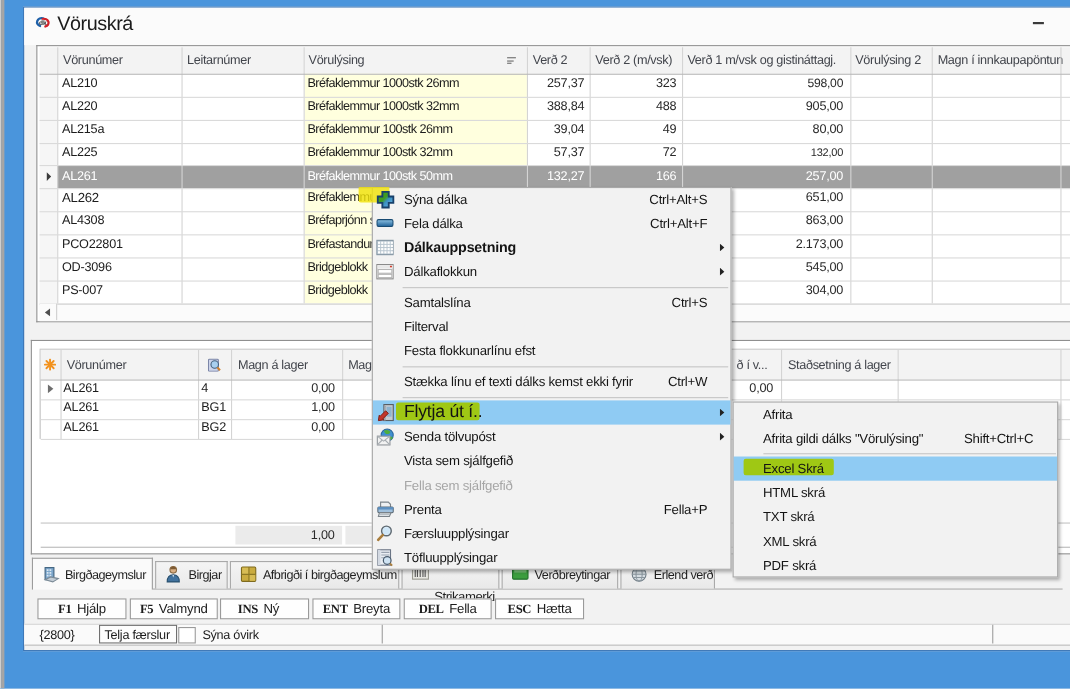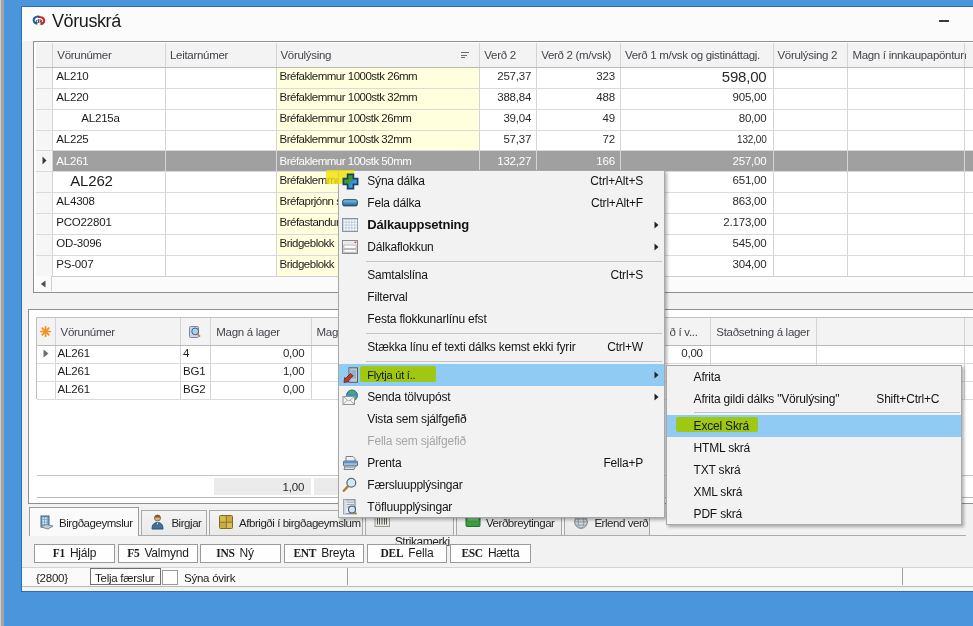--- a/index.html
+++ b/index.html
@@ -54,42 +54,42 @@
 <div class="hl" style="left:36px;top:171.2px;width:939px"></div>
 <div class="hl" style="left:36px;top:192.1px;width:939px"></div>
 <div class="hl" style="left:36px;top:213.0px;width:939px"></div>
 <div class="hl" style="left:36px;top:233.8px;width:939px"></div>
 <div class="hl" style="left:36px;top:254.7px;width:939px"></div>
 <div class="hl" style="left:36px;top:275.5px;width:939px"></div>
 <div style="position:absolute;left:56.3px;top:69.2px;font-size:11.5px;line-height:15.5px;color:#1c1c1c;font-weight:400;white-space:nowrap;letter-spacing:-0.2px;">AL210</div>
 <div style="position:absolute;left:279.5px;top:69.2px;font-size:11.5px;line-height:15.5px;color:#1c1c1c;font-weight:400;white-space:nowrap;letter-spacing:-0.5px;">Bréfaklemmur 1000stk 26mm</div>
 <div style="position:absolute;right:441.79999999999995px;top:69.2px;font-size:11.5px;line-height:15.5px;color:#2a2a2a;font-weight:400;white-space:nowrap;letter-spacing:-0.2px;">257,37</div>
 <div style="position:absolute;right:358.1px;top:69.2px;font-size:11.5px;line-height:15.5px;color:#2a2a2a;font-weight:400;white-space:nowrap;letter-spacing:-0.2px;">323</div>
-<div style="position:absolute;right:206.5px;top:69.2px;font-size:15px;line-height:15.5px;color:#2a2a2a;font-weight:400;white-space:nowrap;letter-spacing:-0.2px;">598,00</div>
+<div style="position:absolute;right:206.5px;top:69.2px;font-size:11px;line-height:15.5px;color:#2a2a2a;font-weight:400;white-space:nowrap;letter-spacing:-0.2px;">598,00</div>
 <div style="position:absolute;left:56.3px;top:90.05px;font-size:11.5px;line-height:15.5px;color:#1c1c1c;font-weight:400;white-space:nowrap;letter-spacing:-0.2px;">AL220</div>
 <div style="position:absolute;left:279.5px;top:90.05px;font-size:11.5px;line-height:15.5px;color:#1c1c1c;font-weight:400;white-space:nowrap;letter-spacing:-0.5px;">Bréfaklemmur 1000stk 32mm</div>
 <div style="position:absolute;right:441.79999999999995px;top:90.05px;font-size:11.5px;line-height:15.5px;color:#2a2a2a;font-weight:400;white-space:nowrap;letter-spacing:-0.2px;">388,84</div>
 <div style="position:absolute;right:358.1px;top:90.05px;font-size:11.5px;line-height:15.5px;color:#2a2a2a;font-weight:400;white-space:nowrap;letter-spacing:-0.2px;">488</div>
 <div style="position:absolute;right:206.5px;top:90.05px;font-size:11.5px;line-height:15.5px;color:#2a2a2a;font-weight:400;white-space:nowrap;letter-spacing:-0.2px;">905,00</div>
-<div style="position:absolute;left:56.3px;top:110.9px;font-size:11.5px;line-height:15.5px;color:#1c1c1c;font-weight:400;white-space:nowrap;letter-spacing:-0.2px;margin-left:25px;">AL215a</div>
+<div style="position:absolute;left:56.3px;top:110.9px;font-size:11.5px;line-height:15.5px;color:#1c1c1c;font-weight:400;white-space:nowrap;letter-spacing:-0.2px;">AL215a</div>
 <div style="position:absolute;left:279.5px;top:110.9px;font-size:11.5px;line-height:15.5px;color:#1c1c1c;font-weight:400;white-space:nowrap;letter-spacing:-0.5px;">Bréfaklemmur 100stk 26mm</div>
 <div style="position:absolute;right:441.79999999999995px;top:110.9px;font-size:11.5px;line-height:15.5px;color:#2a2a2a;font-weight:400;white-space:nowrap;letter-spacing:-0.2px;">39,04</div>
 <div style="position:absolute;right:358.1px;top:110.9px;font-size:11.5px;line-height:15.5px;color:#2a2a2a;font-weight:400;white-space:nowrap;letter-spacing:-0.2px;">49</div>
 <div style="position:absolute;right:206.5px;top:110.9px;font-size:11.5px;line-height:15.5px;color:#2a2a2a;font-weight:400;white-space:nowrap;letter-spacing:-0.2px;">80,00</div>
 <div style="position:absolute;left:56.3px;top:131.75px;font-size:11.5px;line-height:15.5px;color:#1c1c1c;font-weight:400;white-space:nowrap;letter-spacing:-0.2px;">AL225</div>
 <div style="position:absolute;left:279.5px;top:131.75px;font-size:11.5px;line-height:15.5px;color:#1c1c1c;font-weight:400;white-space:nowrap;letter-spacing:-0.5px;">Bréfaklemmur 100stk 32mm</div>
 <div style="position:absolute;right:441.79999999999995px;top:131.75px;font-size:11.5px;line-height:15.5px;color:#2a2a2a;font-weight:400;white-space:nowrap;letter-spacing:-0.2px;">57,37</div>
 <div style="position:absolute;right:358.1px;top:131.75px;font-size:11.5px;line-height:15.5px;color:#2a2a2a;font-weight:400;white-space:nowrap;letter-spacing:-0.2px;">72</div>
 <div style="position:absolute;right:206.5px;top:131.75px;font-size:10px;line-height:15.5px;color:#2a2a2a;font-weight:400;white-space:nowrap;letter-spacing:-0.2px;">132,00</div>
 <div style="position:absolute;left:56.3px;top:154.4px;font-size:11.5px;line-height:15.5px;color:#fff;font-weight:400;white-space:nowrap;letter-spacing:-0.2px;">AL261</div>
 <div style="position:absolute;left:279.5px;top:154.4px;font-size:11.5px;line-height:15.5px;color:#fff;font-weight:400;white-space:nowrap;letter-spacing:-0.5px;">Bréfaklemmur 100stk 50mm</div>
 <div style="position:absolute;right:441.79999999999995px;top:154.4px;font-size:11.5px;line-height:15.5px;color:#fff;font-weight:400;white-space:nowrap;letter-spacing:-0.2px;">132,27</div>
 <div style="position:absolute;right:358.1px;top:154.4px;font-size:11.5px;line-height:15.5px;color:#fff;font-weight:400;white-space:nowrap;letter-spacing:-0.2px;">166</div>
 <div style="position:absolute;right:206.5px;top:154.4px;font-size:11.5px;line-height:15.5px;color:#fff;font-weight:400;white-space:nowrap;letter-spacing:-0.2px;">257,00</div>
-<div style="position:absolute;left:56.3px;top:173.45px;font-size:15px;line-height:15.5px;color:#1c1c1c;font-weight:400;white-space:nowrap;letter-spacing:-0.2px;margin-left:14px;">AL262</div>
+<div style="position:absolute;left:56.3px;top:173.45px;font-size:12px;line-height:15.5px;color:#1c1c1c;font-weight:400;white-space:nowrap;letter-spacing:-0.2px;">AL262</div>
 <div style="position:absolute;left:279.5px;top:173.45px;font-size:11.5px;line-height:15.5px;color:#1c1c1c;font-weight:400;white-space:nowrap;letter-spacing:-0.5px;">Bréfaklemmur</div>
 <div style="position:absolute;right:206.5px;top:173.45px;font-size:11.5px;line-height:15.5px;color:#2a2a2a;font-weight:400;white-space:nowrap;letter-spacing:-0.2px;">651,00</div>
 <div style="position:absolute;left:56.3px;top:194.3px;font-size:11.5px;line-height:15.5px;color:#1c1c1c;font-weight:400;white-space:nowrap;letter-spacing:-0.2px;">AL4308</div>
 <div style="position:absolute;left:279.5px;top:194.3px;font-size:11.5px;line-height:15.5px;color:#1c1c1c;font-weight:400;white-space:nowrap;letter-spacing:-0.5px;">Bréfaprjónn s</div>
 <div style="position:absolute;right:206.5px;top:194.3px;font-size:11.5px;line-height:15.5px;color:#2a2a2a;font-weight:400;white-space:nowrap;letter-spacing:-0.2px;">863,00</div>
 <div style="position:absolute;left:56.3px;top:215.15px;font-size:11.5px;line-height:15.5px;color:#1c1c1c;font-weight:400;white-space:nowrap;letter-spacing:-0.2px;">PCO22801</div>
 <div style="position:absolute;left:279.5px;top:215.15px;font-size:11.5px;line-height:15.5px;color:#1c1c1c;font-weight:400;white-space:nowrap;letter-spacing:-0.5px;">Bréfastandur</div>
 <div style="position:absolute;right:206.5px;top:215.15px;font-size:11.5px;line-height:15.5px;color:#2a2a2a;font-weight:400;white-space:nowrap;letter-spacing:-0.2px;">2.173,00</div>
 <div style="position:absolute;left:56.3px;top:236.0px;font-size:11.5px;line-height:15.5px;color:#1c1c1c;font-weight:400;white-space:nowrap;letter-spacing:-0.2px;">OD-3096</div>
 <div style="position:absolute;left:279.5px;top:236.0px;font-size:11.5px;line-height:15.5px;color:#1c1c1c;font-weight:400;white-space:nowrap;letter-spacing:-0.5px;">Bridgeblokk</div>
@@ -302,21 +302,21 @@
 <div style="position:absolute;left:367.3px;top:267.0px;font-size:12px;line-height:16px;color:#141414;font-weight:400;white-space:nowrap;letter-spacing:-0.2px;">Samtalslína</div>
 <div style="position:absolute;right:330px;top:267.0px;font-size:12px;line-height:16px;color:#141414;font-weight:400;white-space:nowrap;letter-spacing:-0.2px;">Ctrl+S</div>
 <div style="position:absolute;left:367.3px;top:289.0px;font-size:12px;line-height:16px;color:#141414;font-weight:400;white-space:nowrap;letter-spacing:-0.2px;">Filterval</div>
 <div style="position:absolute;left:367.3px;top:311.0px;font-size:12px;line-height:16px;color:#141414;font-weight:400;white-space:nowrap;letter-spacing:-0.2px;">Festa flokkunarlínu efst</div>
 <div style="position:absolute;left:366px;top:333.0px;width:296px;height:1px;background:#c5c5c5;"></div>
 <div style="position:absolute;left:367.3px;top:339.0px;font-size:12px;line-height:16px;color:#141414;font-weight:400;white-space:nowrap;letter-spacing:-0.2px;">Stækka línu ef texti dálks kemst ekki fyrir</div>
 <div style="position:absolute;right:330px;top:339.0px;font-size:12px;line-height:16px;color:#141414;font-weight:400;white-space:nowrap;letter-spacing:-0.2px;">Ctrl+W</div>
 <div style="position:absolute;left:366px;top:361.0px;width:296px;height:1px;background:#c5c5c5;"></div>
 <div style="position:absolute;left:338.5px;top:364.0px;width:325.0px;height:22px;background:#8fcbf3;"></div>
 <div style="position:absolute;left:360.3px;top:366.0px;width:76px;height:15.5px;background:#9fc814;border-radius:2px;"></div>
-<div style="position:absolute;left:367.3px;top:367.0px;font-size:11px;line-height:16px;color:#141414;font-weight:400;white-space:nowrap;letter-spacing:-0.2px;">Flytja út í..</div>
+<div style="position:absolute;left:367.3px;top:367.0px;font-size:16px;line-height:16px;color:#141414;font-weight:400;white-space:nowrap;letter-spacing:-0.2px;">Flytja út í..</div>
 <svg style="position:absolute;left:654px;top:371.0px" width="5" height="8" viewBox="0 0 5 8">
     <path d="M0.5 0.5 L4.5 4 L0.5 7.5 Z" fill="#222"></path>
   </svg>
 <div style="position:absolute;left:342px;top:367.0px;width:17px;height:17px;"><svg width="17" height="18" viewBox="0 0 17 18">
       <rect x="7" y="0.8" width="8.5" height="14.5" fill="#c6cad0" stroke="#565b61"></rect>
       <path d="M7 0.8 L8.6 2.4 L8.6 15.3 L7 15.3 Z" fill="#9ba1a8"></path>
       <rect x="9.4" y="2.8" width="4.6" height="9" fill="#8fb3cf"></rect>
       <path d="M10.8 4.8 L13.2 7.2 L8.2 12.2 L9.1 13.1 L4.2 13.8 L4.9 8.9 L5.8 9.8 Z" fill="#c2352b" stroke="#7c1f15" stroke-width="0.9" stroke-linejoin="round" transform="translate(-2.2,1.6)"></path>
     </svg></div>
 <div style="position:absolute;left:367.3px;top:389.0px;font-size:12px;line-height:16px;color:#141414;font-weight:400;white-space:nowrap;letter-spacing:-0.2px;">Senda tölvupóst</div>

